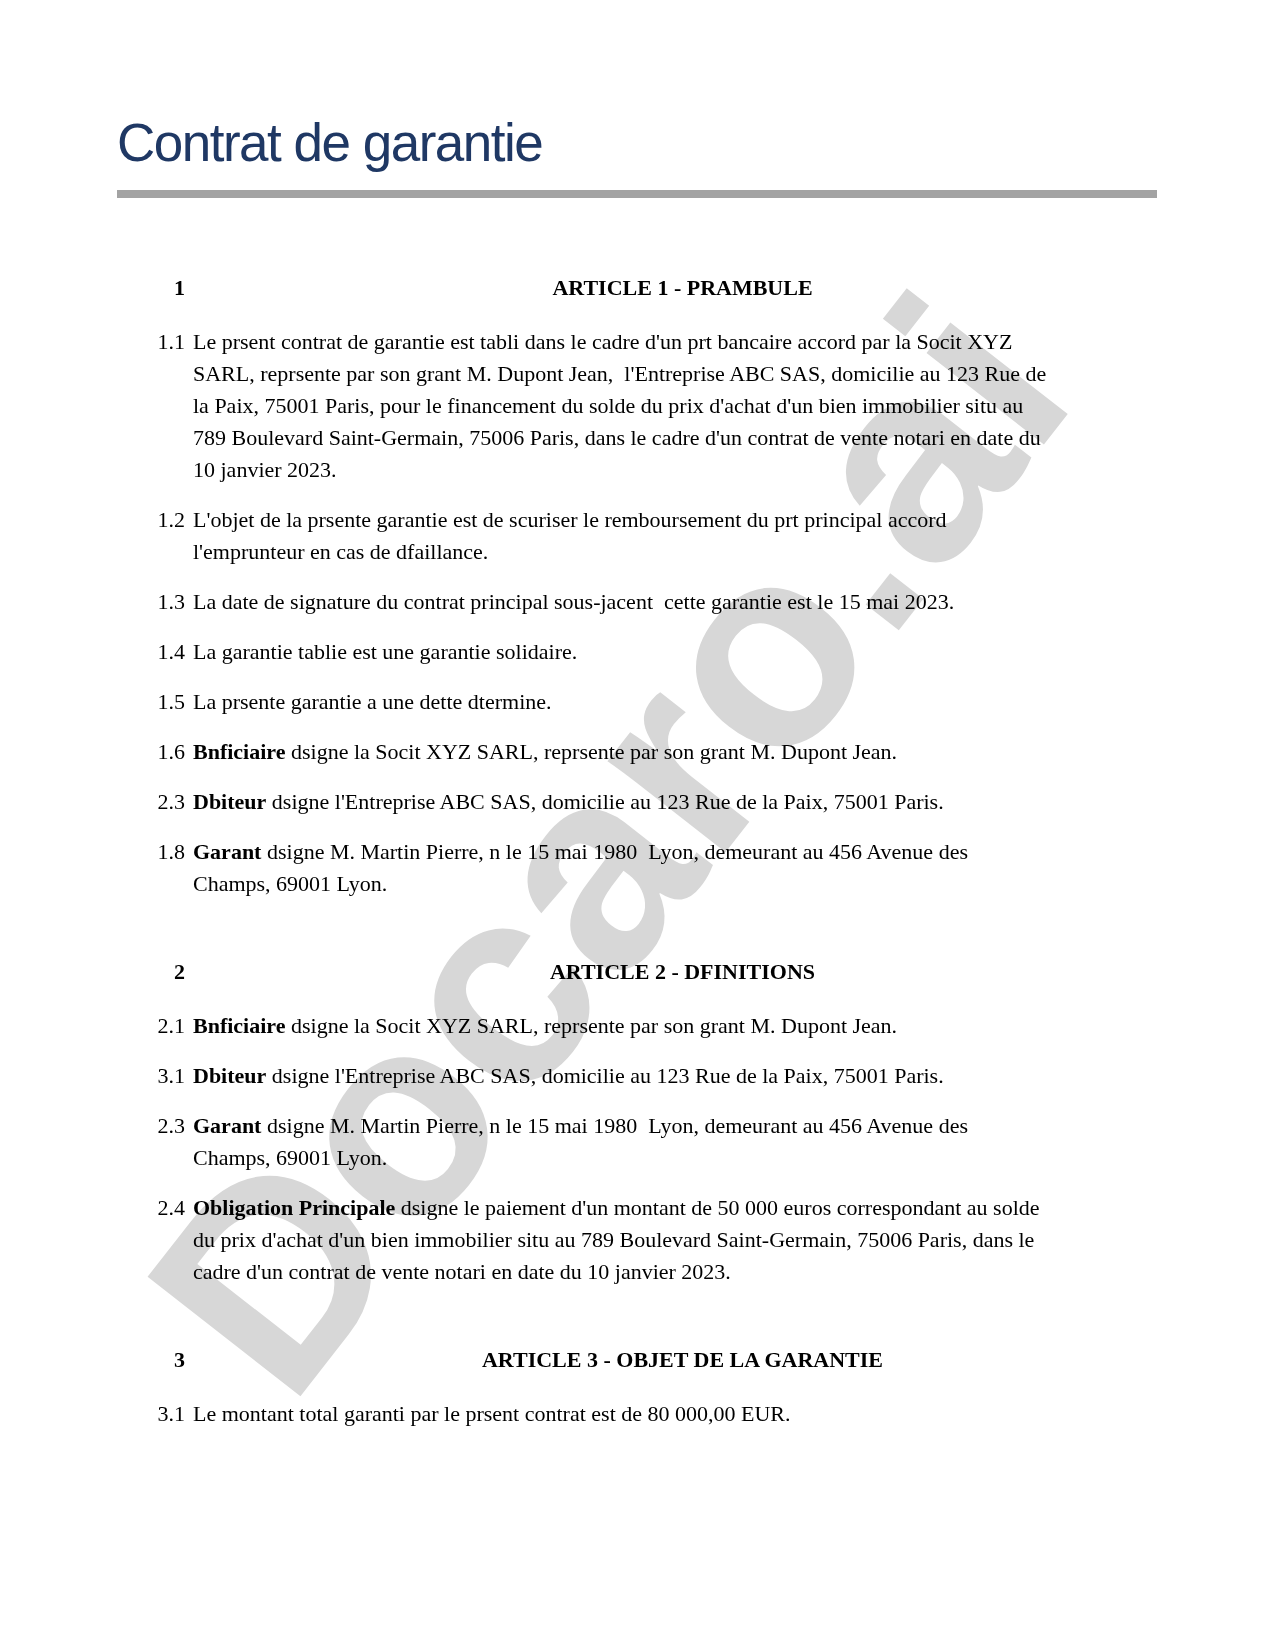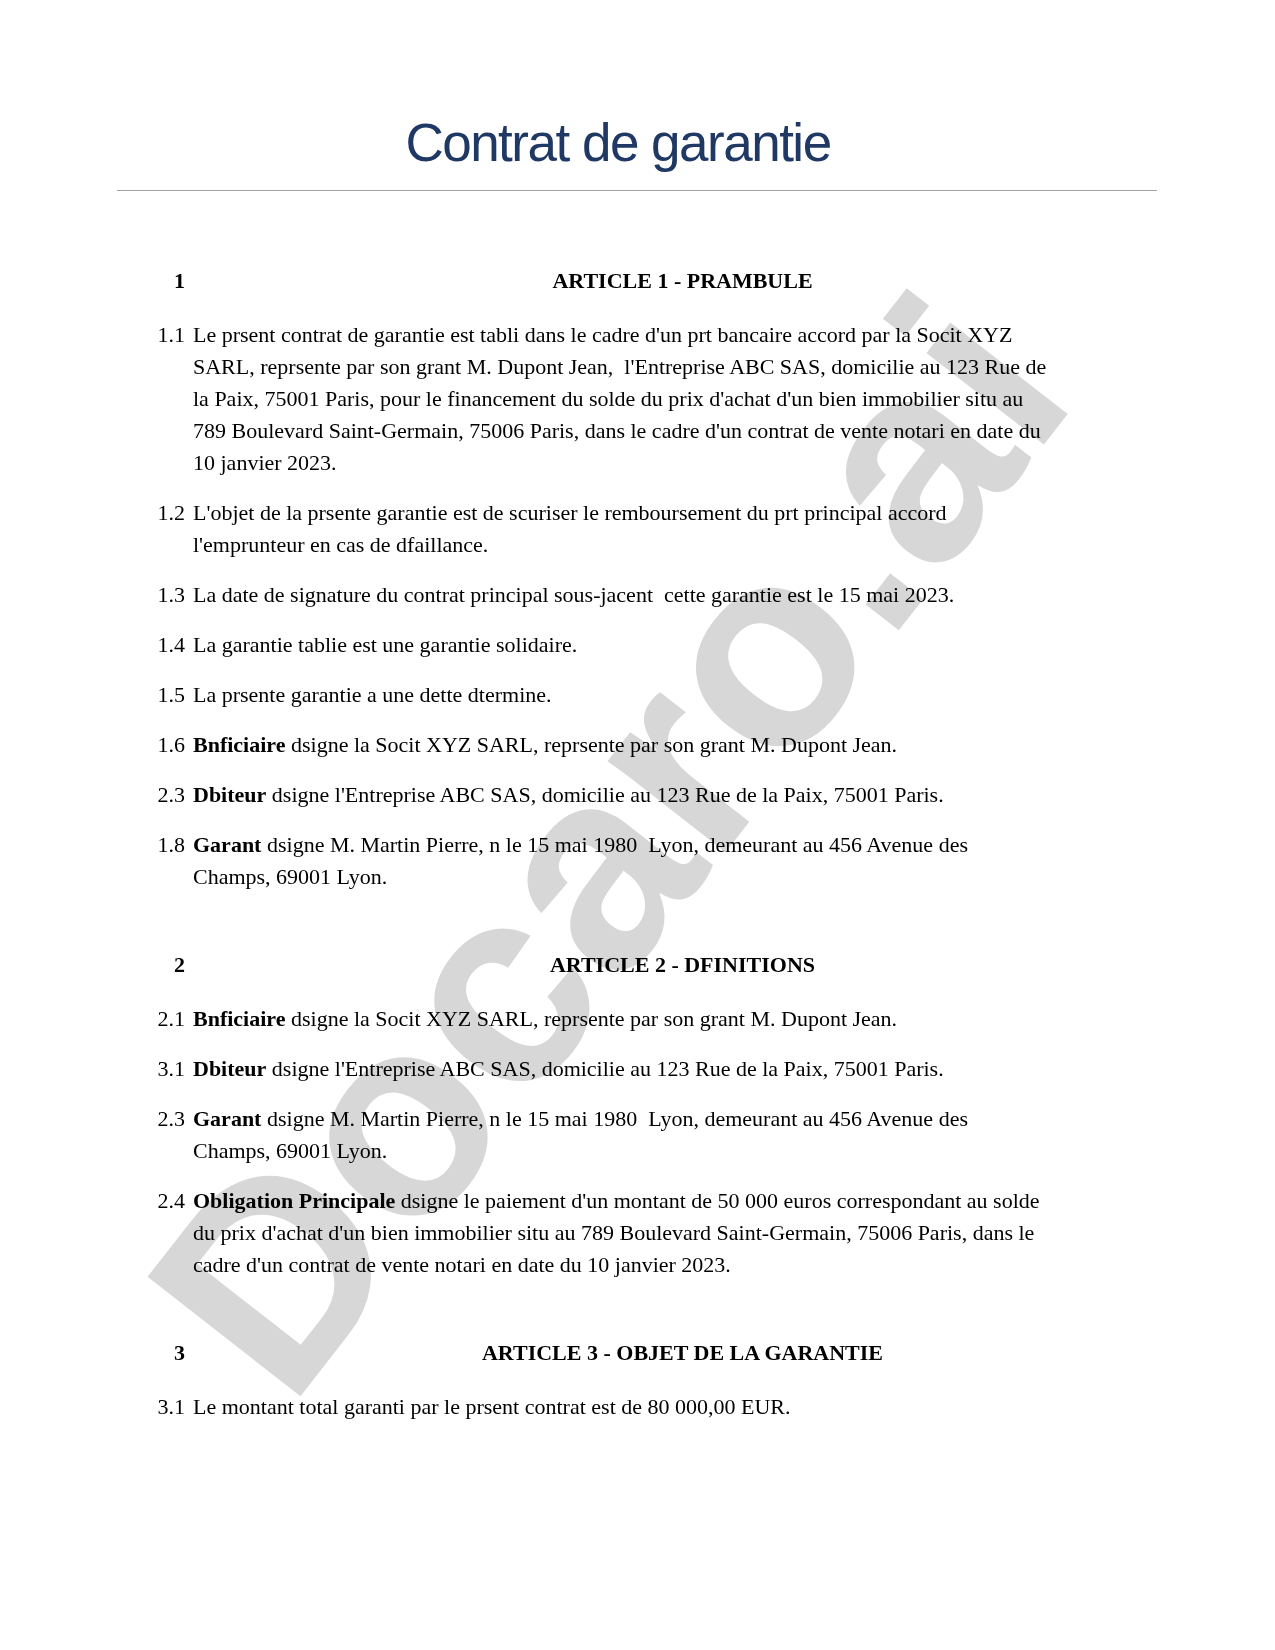--- a/index.html
+++ b/index.html
@@ -30,22 +30,22 @@
   }
   .content {
     position: relative;
     z-index: 1;
     padding: 0 118px 0 117px;
   }
   .title-block {
     padding-top: 112px;
     padding-bottom: 15px;
     padding-right: 38px;
-    border-bottom: 1px solid #a3a3a3;
-    text-align: center;
+    border-bottom: 8px solid #a3a3a3;
+    text-align: left;
   }
   .doc-title {
     margin: 0;
     font-family: "Liberation Sans", "DejaVu Sans", sans-serif;
     font-weight: 400;
     font-size: 53px;
     line-height: 1.18;
     letter-spacing: -1.5px;
     color: #1f3864;
   }

